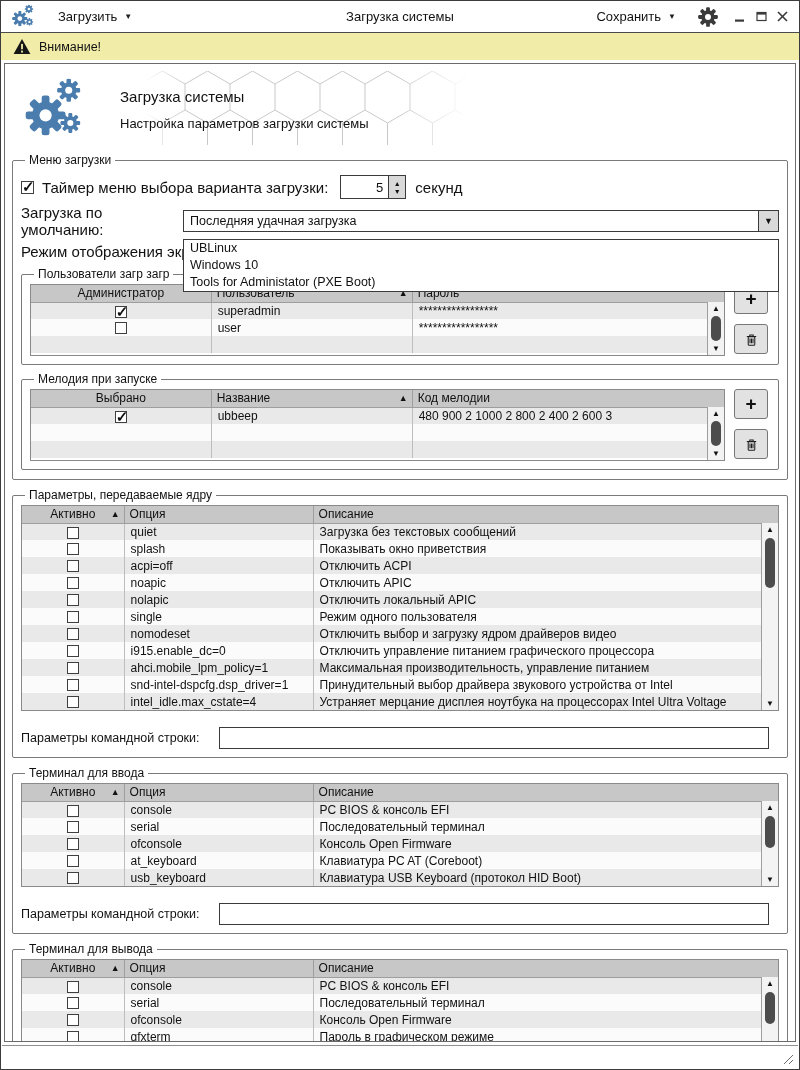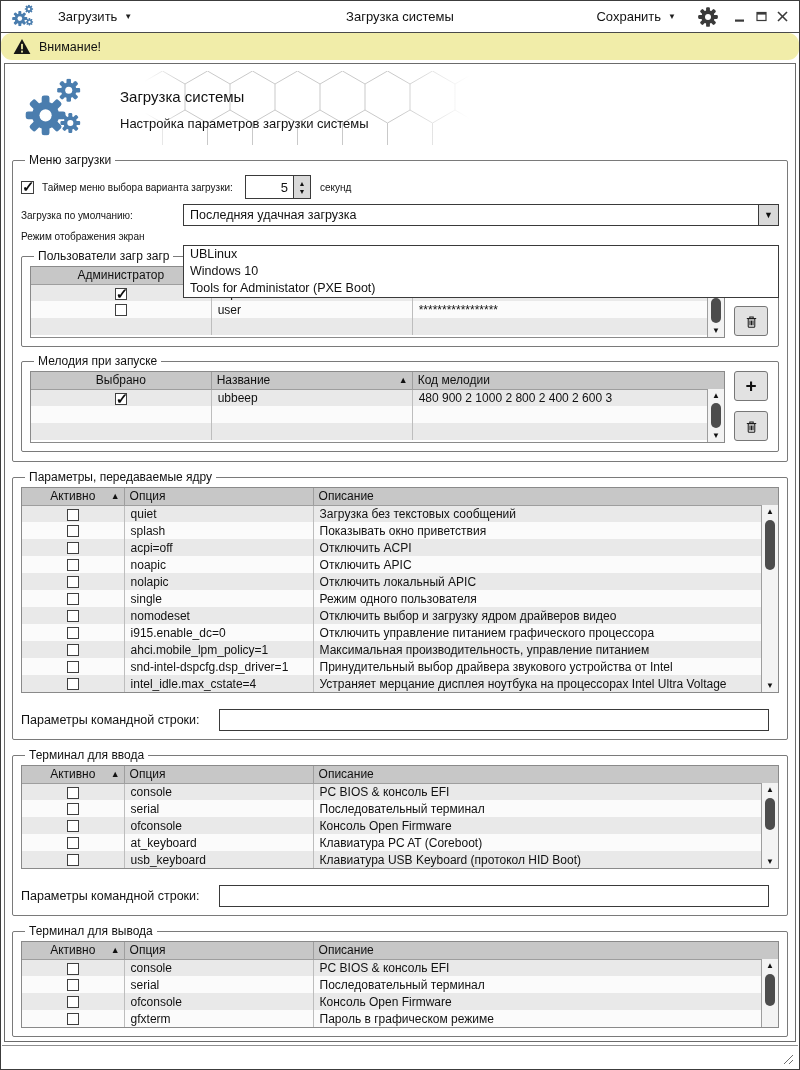--- a/index.html
+++ b/index.html
@@ -12,21 +12,21 @@
   .tb-title{position:absolute;left:0;right:0;text-align:center;font-size:13px;pointer-events:none;}
   .tb-btn{display:flex;align-items:center;gap:7px;font-size:13px;padding:3px 6px;cursor:default;z-index:1;}
   .caret{font-size:8px;color:#1d1d1d;line-height:1;}
   .tb-left{display:flex;align-items:center;gap:14px;z-index:1;}
   .tb-right{margin-left:auto;display:flex;align-items:center;gap:16px;z-index:1;}
   .win-controls{display:flex;gap:8px;align-items:center;}
   .win-controls svg{display:block;}
   .logo-sm{color:#4a7dae;display:block;}
 
   
-  .warnbar{flex:0 0 27px;background:#f1eda9;display:flex;align-items:center;gap:8px;padding:0 12px;border-radius:11px;}
+  .warnbar{flex:0 0 27px;background:#f1eda9;display:flex;align-items:center;gap:8px;padding:0 12px;}
   .warn-text{font-size:12.5px;}
 
   
   .content{flex:1;margin:3px;border:1px solid #6b6b6b;padding:5px 7px;overflow:hidden;display:flex;flex-direction:column;background:#fff;}
 
   
   .banner{flex:0 0 80px;position:relative;display:flex;align-items:center;gap:30px;padding-left:12px;margin-bottom:4px;}
   .hexbg{position:absolute;left:128px;top:2px;z-index:0;}
   .hexfade-r{position:absolute;left:385px;top:2px;width:80px;height:74px;background:linear-gradient(to right,rgba(255,255,255,0),#fff 90%);z-index:0;}
   .hexfade-l{position:absolute;left:128px;top:2px;width:45px;height:74px;background:linear-gradient(to left,rgba(255,255,255,0),#fff 90%);z-index:0;}
@@ -34,39 +34,39 @@
   .banner-text{position:relative;z-index:1;display:flex;flex-direction:column;gap:11px;}
   .banner-title{font-size:15px;}
   .banner-sub{font-size:13px;}
 
   
   fieldset{border:1px solid #7a7a7a;border-radius:2px;margin:0 0 8px 0;padding:3px 8px 8px 8px;min-width:0;}
   legend{font-size:12px;padding:0 4px;margin-left:4px;}
   .sub-fieldset{margin:7px 0 1px 0;}
 
   .frow{display:flex;align-items:center;margin:5px 0;}
-  .lbl{font-size:10px;}
+  .lbl{font-size:15px;}
 
   
   .cb{width:13px;height:13px;border:1px solid #3f3f3f;background:#fff;display:inline-block;position:relative;flex:none;vertical-align:middle;}
   .cb.on::after{content:"✓";position:absolute;left:0;top:-4px;font-size:15px;font-weight:bold;color:#0d0d0d;}
   .frow .cb{margin-right:8px;}
 
   
   .spinbox{display:flex;width:66px;height:24px;border:1px solid #3a3a3a;margin:0 9px 0 12px;background:#fff;}
   .spin-val{flex:1;text-align:right;padding:4px 5px 0 0;font-size:13px;}
   .spin-btns{width:17px;background:#d9d9d9;border-left:1px solid #3a3a3a;display:flex;flex-direction:column;align-items:center;justify-content:center;gap:1px;font-size:7px;line-height:7px;color:#111;}
 
   
   .row-default{position:relative;z-index:30;}
   .lbl-w{width:162px;flex:none;}
   .combobox{flex:1;height:22px;border:1px solid #3a3a3a;display:flex;background:#fff;min-width:0;}
   .combo-val{flex:1;padding:3px 6px 0 6px;font-size:12.5px;white-space:nowrap;overflow:hidden;}
   .combo-btn{width:20px;background:#d9d9d9;border-left:1px solid #3a3a3a;display:flex;align-items:center;justify-content:center;font-size:9px;flex:none;}
-  .dd-list{position:absolute;left:162px;right:0;top:100%;margin-top:19px;background:#fff;border:1px solid #3a3a3a;z-index:50;}
+  .dd-list{position:absolute;left:162px;right:0;top:100%;margin-top:1px;background:#fff;border:1px solid #3a3a3a;z-index:50;}
   .dd-item{height:17px;line-height:17px;padding:0 6px;font-size:12.5px;white-space:nowrap;}
 
   
   .tbl-row{display:flex;gap:9px;align-items:flex-start;}
   .tbl-wrap{position:relative;flex:1;border:1px solid #8a8a8a;background:#fff;min-width:0;}
   .h72{height:72px;}
   table.grid{width:100%;border-collapse:collapse;table-layout:fixed;}
   .grid th{background:#c7c7c7;border:1px solid #9e9e9e;border-top:none;font-weight:normal;font-size:12px;height:17px;padding:0 5px;text-align:left;position:relative;white-space:nowrap;overflow:hidden;}
   .grid th:first-child{border-left:none;text-align:center;}
   .grid th:last-child{border-right:none;}

